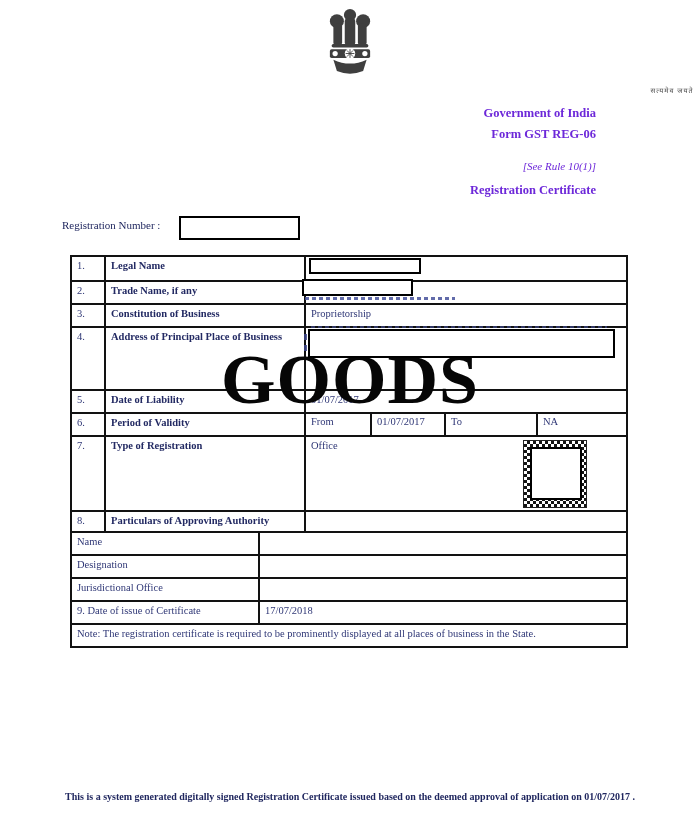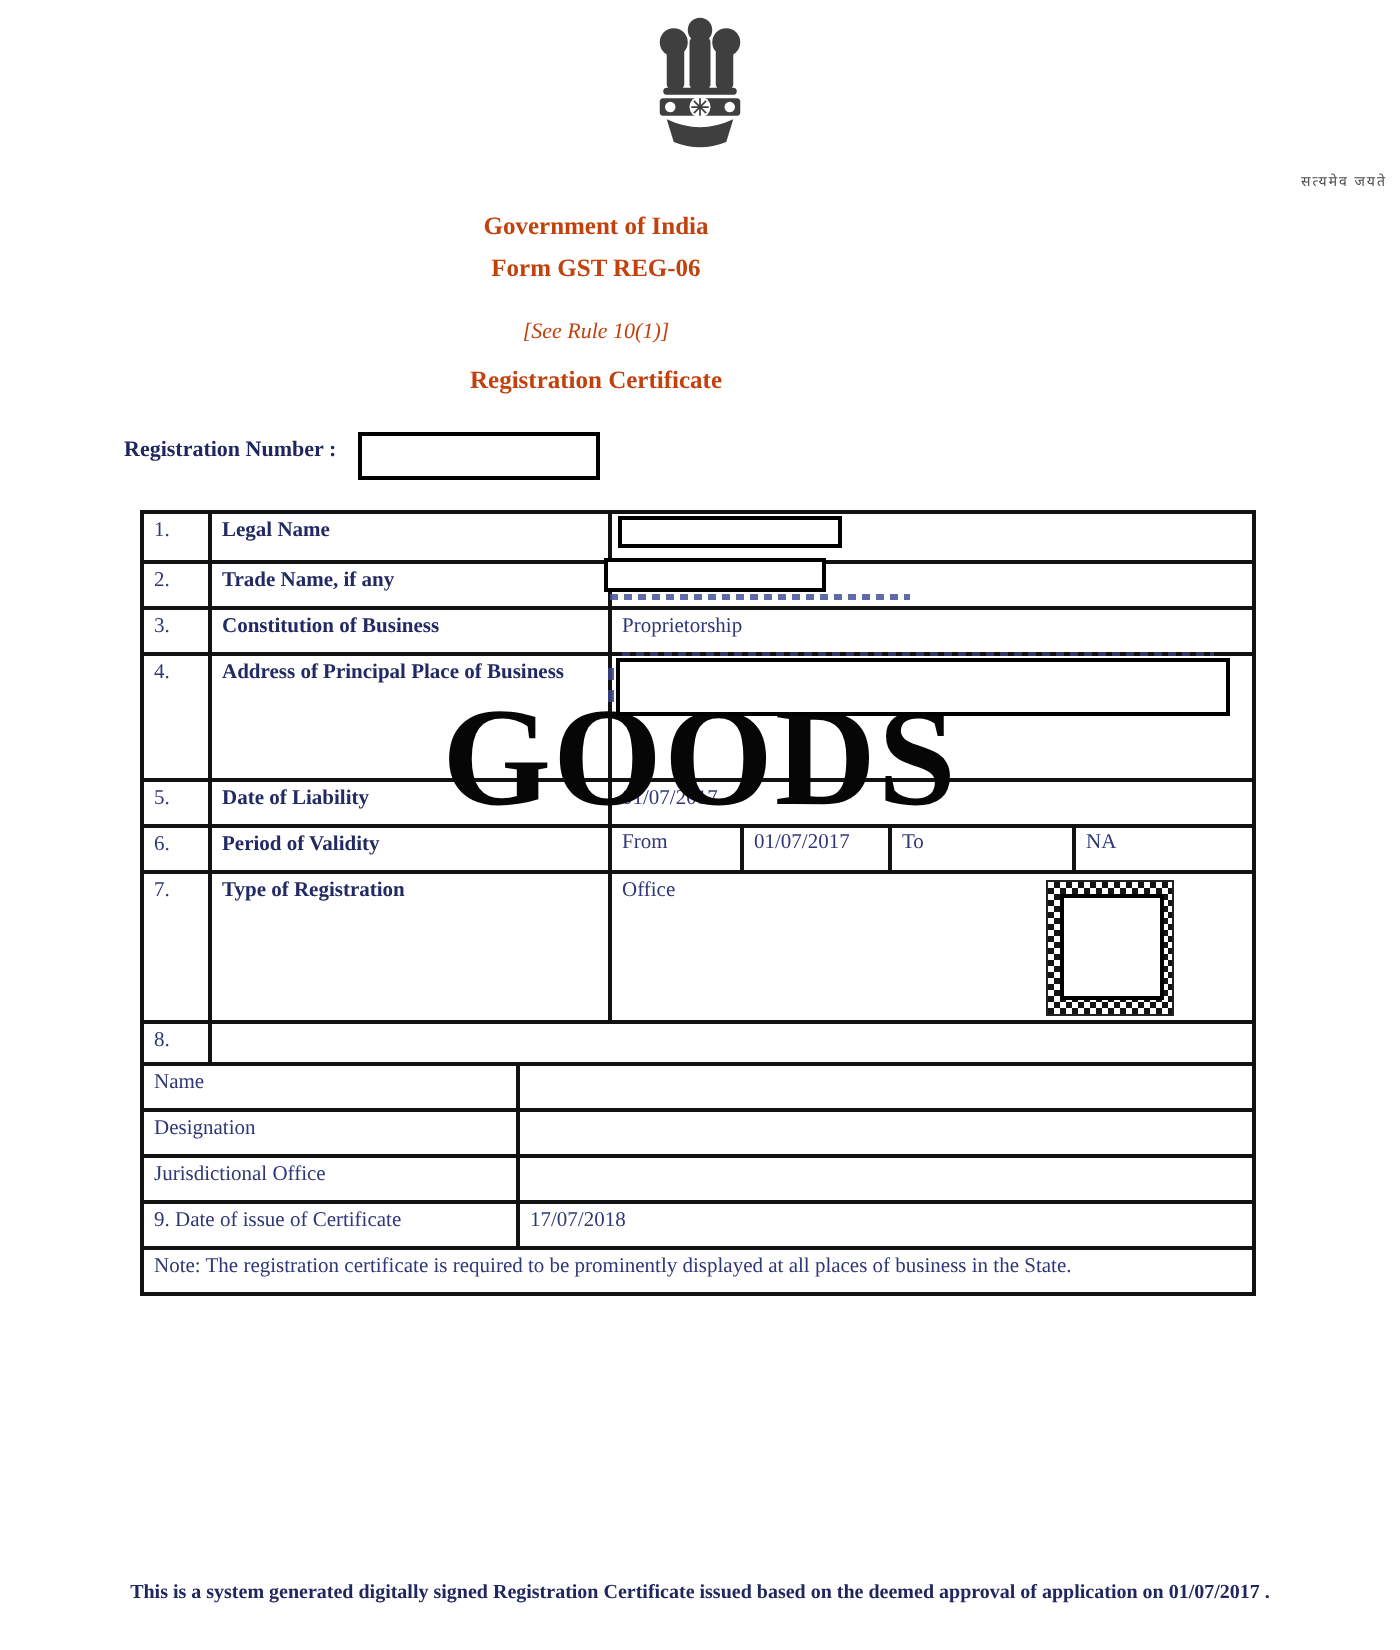--- a/index.html
+++ b/index.html
@@ -3,27 +3,27 @@
 <meta charset="utf-8">
 <style>
   * { margin:0; padding:0; box-sizing:border-box; }
   body { background:#fdfdfd; font-family:"Liberation Serif", serif; }
   .page { position:relative; width:700px; height:825px; background:#ffffff; overflow:hidden; }
 
   
   .emblem { position:absolute; left:322px; top:6px; width:56px; height:74px; }
   .emblem-motto { position:absolute; left:0; top:80px; width:700px; text-align:center;
                   font-size:7px; color:#4a4a4a; letter-spacing:1px; }
-  .hline { position:absolute; left:0; width:596px; text-align:center; color:#c2410c; }
+  .hline { position:absolute; left:0; width:596px; text-align:right; color:#6d28d9; }
   .h-gov   { top:106px; font-size:12.5px; font-weight:bold; }
   .h-form  { top:127px; font-size:12.5px; font-weight:bold; }
   .h-rule  { top:160px; font-size:11px; font-style:italic; }
   .h-title { top:183px; font-size:12.5px; font-weight:bold; }
 
-  .regnum-label { position:absolute; left:62px; top:219px; font-size:11px; font-weight:bold; color:#20275f; }
+  .regnum-label { position:absolute; left:62px; top:219px; font-size:11px; font-weight:normal; color:#20275f; }
 
   
   .ct { position:absolute; left:70px; top:255px; width:558px; border:2px solid #121212; background:#fff; }
   .r { display:flex; border-top:2px solid #121212; }
   .r:first-child { border-top:none; }
   .h23 { height:23px; } .h63 { height:63px; } .h75 { height:75px; } .h21 { height:21px; }
   .c { padding:2px 5px; font-size:10.5px; line-height:1.25; color:#2f3776; }
   .cn { width:34px; border-right:2px solid #121212; color:#2f3776; }
   .cl { width:200px; border-right:2px solid #121212; font-weight:bold; color:#232a63; }
   .cv { flex:1; position:relative; }
@@ -154,20 +154,21 @@
       <div class="c cv">
         <span>Office</span>
         <div class="qr">
           <div class="qr-redact"></div>
         </div>
       </div>
     </div>
 
     <div class="r h21">
       <div class="c cn">8.</div>
+      <div class="c cl">Particulars of Approving Authority</div>
       <div class="c cv"></div>
     </div>
 
 
     <div class="r h23">
       <div class="c bl">Name</div>
       <div class="c bv"></div>
     </div>
     <div class="r h23">
       <div class="c bl">Designation</div>

